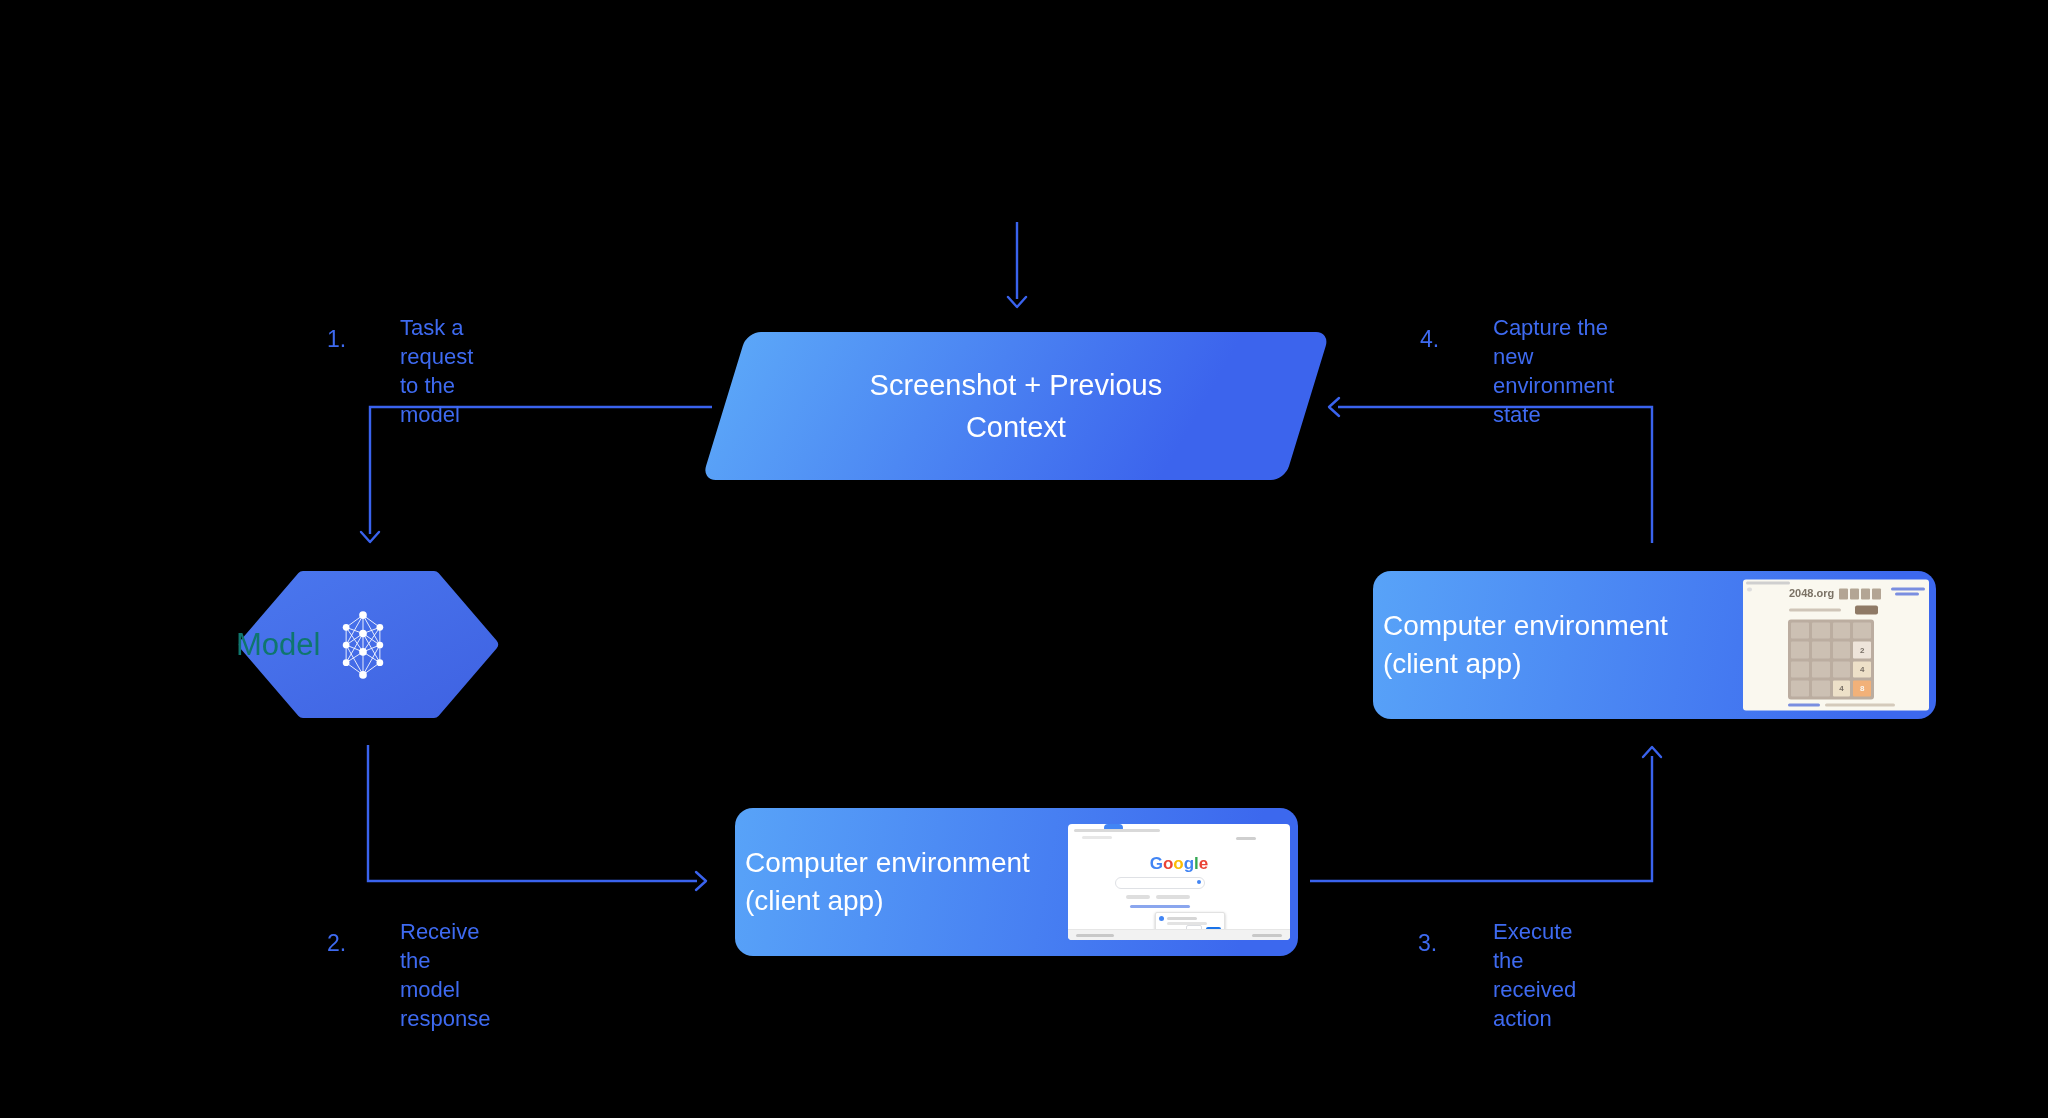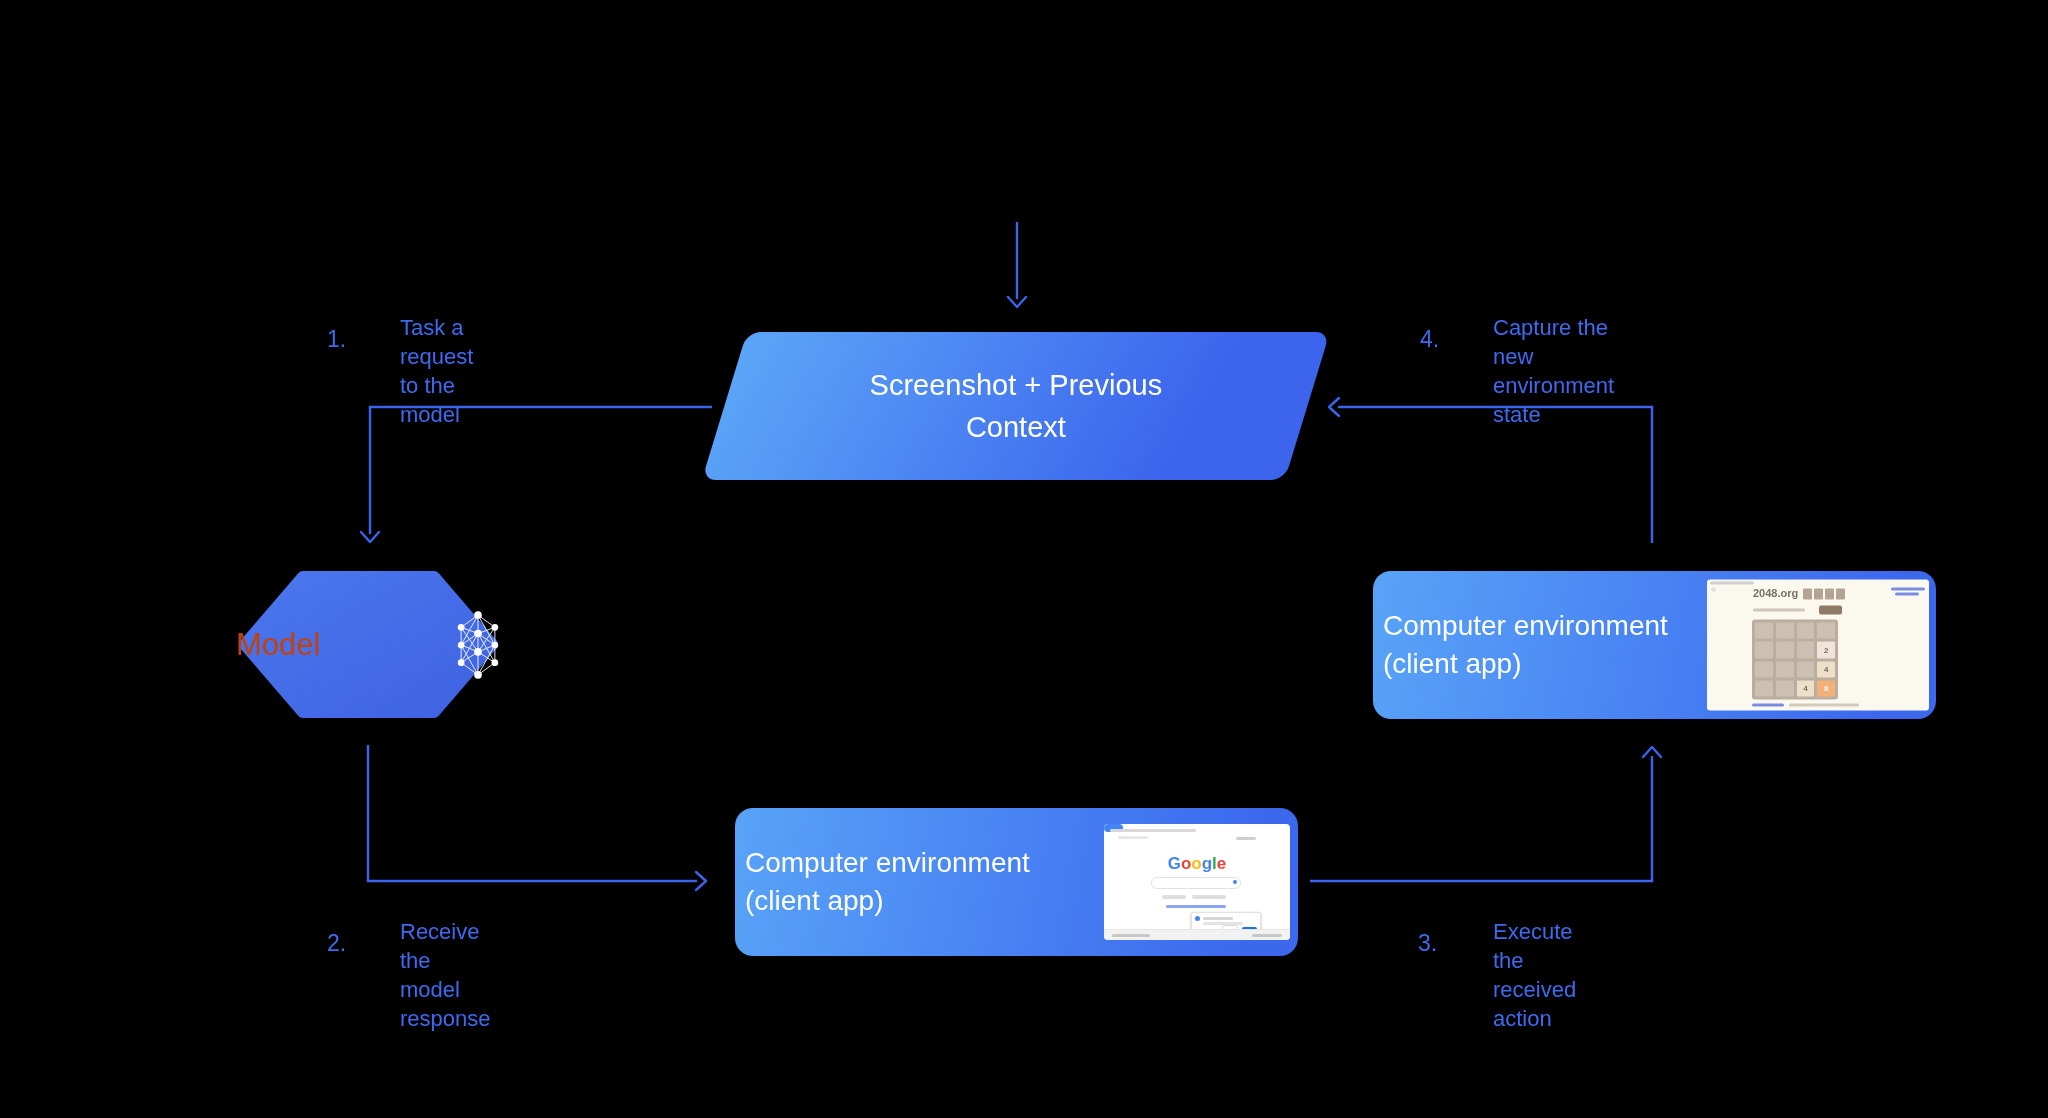--- a/index.html
+++ b/index.html
@@ -28,22 +28,22 @@
   }
   .para-inner{
     position:absolute;inset:0;transform:skewX(17deg);
     display:flex;flex-direction:column;align-items:center;justify-content:center;
     color:#ffffff;font-size:29px;line-height:42px;font-weight:400;
   }
 
   
   .hexwrap{position:absolute;left:236px;top:568px;width:265px;height:153px;}
   .hex-content{
-    position:absolute;inset:0;display:flex;align-items:center;justify-content:space-between;gap:20px;
-    color:#c2410c;font-size:31px;font-weight:400;
+    position:absolute;inset:0;display:flex;align-items:center;justify-content:flex-start;gap:20px;
+    color:#0f766e;font-size:31px;font-weight:400;
   }
 
   
   .envbox{
     position:absolute;width:563px;height:148px;border-radius:18px;
     background:linear-gradient(100deg,#58a3f8 0%,#3c68ee 90%);
   }
   .envbox.bottom{left:735px;top:808px;}
   .envbox.right{left:1373px;top:571px;}
   .env-text{
@@ -57,21 +57,21 @@
   .step .num{position:absolute;font-size:23px;}
   .step .txt{position:absolute;font-size:22px;line-height:29px;}
   .step1 .num{left:327px;top:326px;} .step1 .txt{left:400px;top:313px;}
   .step2 .num{left:327px;top:930px;} .step2 .txt{left:400px;top:917px;}
   .step3 .num{left:1418px;top:930px;} .step3 .txt{left:1493px;top:917px;}
   .step4 .num{left:1420px;top:326px;} .step4 .txt{left:1493px;top:313px;}
 
   
   .gthumb{
     position:absolute;right:8px;top:50%;transform:translateY(-50%);
-    width:186px;height:116px;background:#fff;border-radius:4px;overflow:hidden;
+    width:186px;height:116px;background:#fff;border-radius:4px;overflow:hidden;padding-left:36px;
   }
   .bar{position:absolute;border-radius:2px;}
   .gt-t1{left:6px;top:5px;width:86px;height:3px;background:#d9d9d9;}
   .gt-t2{left:14px;top:12px;width:30px;height:3px;background:#e7e7e7;}
   .gt-gm{right:34px;top:13px;width:20px;height:3px;background:#cfcfcf;}
   .gt-signin{right:8px;top:11px;width:19px;height:8px;background:#4285f4;border-radius:4px;}
   .gt-logo{position:absolute;left:0;right:0;top:31px;text-align:center;
     font-size:17px;font-weight:700;letter-spacing:0;line-height:17px;}
   .gt-search{position:absolute;left:47px;top:53px;width:88px;height:10px;
     border:1px solid #dfe1e5;border-radius:6px;background:#fff;}
@@ -86,21 +86,21 @@
   .gd-l2{left:11px;top:9px;width:40px;height:2.5px;background:#e3e3e3;}
   .gd-btn1{position:absolute;right:22px;bottom:3px;width:14px;height:6px;border:1px solid #dadce0;border-radius:2px;background:#fff;}
   .gd-btn2{position:absolute;right:3px;bottom:3px;width:15px;height:6px;border-radius:2px;background:#1a73e8;}
   .gt-footer{position:absolute;left:0;right:0;bottom:0;height:10px;background:#f2f2f2;border-top:1px solid #e6e6e6;}
   .gf-l{left:8px;top:4px;width:38px;height:2.5px;background:#c8c8c8;}
   .gf-r{right:8px;top:4px;width:30px;height:2.5px;background:#c8c8c8;}
 
   
   .tthumb{
     position:absolute;right:7px;top:50%;transform:translateY(-50%);
-    width:186px;height:131px;background:#faf8ef;border-radius:3px;overflow:hidden;padding-left:36px;
+    width:186px;height:131px;background:#faf8ef;border-radius:3px;overflow:hidden;
   }
   .tt-c1{left:3px;top:2px;width:44px;height:3px;background:#cfcfcf;}
   .tt-c2{left:4px;top:8px;width:5px;height:4px;background:#dedede;}
   .tt-title{position:absolute;left:46px;top:7px;color:#7b7265;font-size:11px;font-weight:700;}
   .tt-scores{position:absolute;left:96px;top:9px;display:flex;gap:2px;}
   .tt-score{width:9px;height:11px;background:#b3a594;border-radius:1px;}
   .tt-lk1{right:4px;top:8px;width:34px;height:2.5px;background:#7a8ee0;}
   .tt-lk2{right:10px;top:13px;width:24px;height:2.5px;background:#7a8ee0;}
   .tt-sub{left:46px;top:29px;width:52px;height:3px;background:#cfc5b8;}
   .tt-newgame{position:absolute;left:112px;top:26px;width:23px;height:9px;background:#8f7a66;border-radius:2px;}

